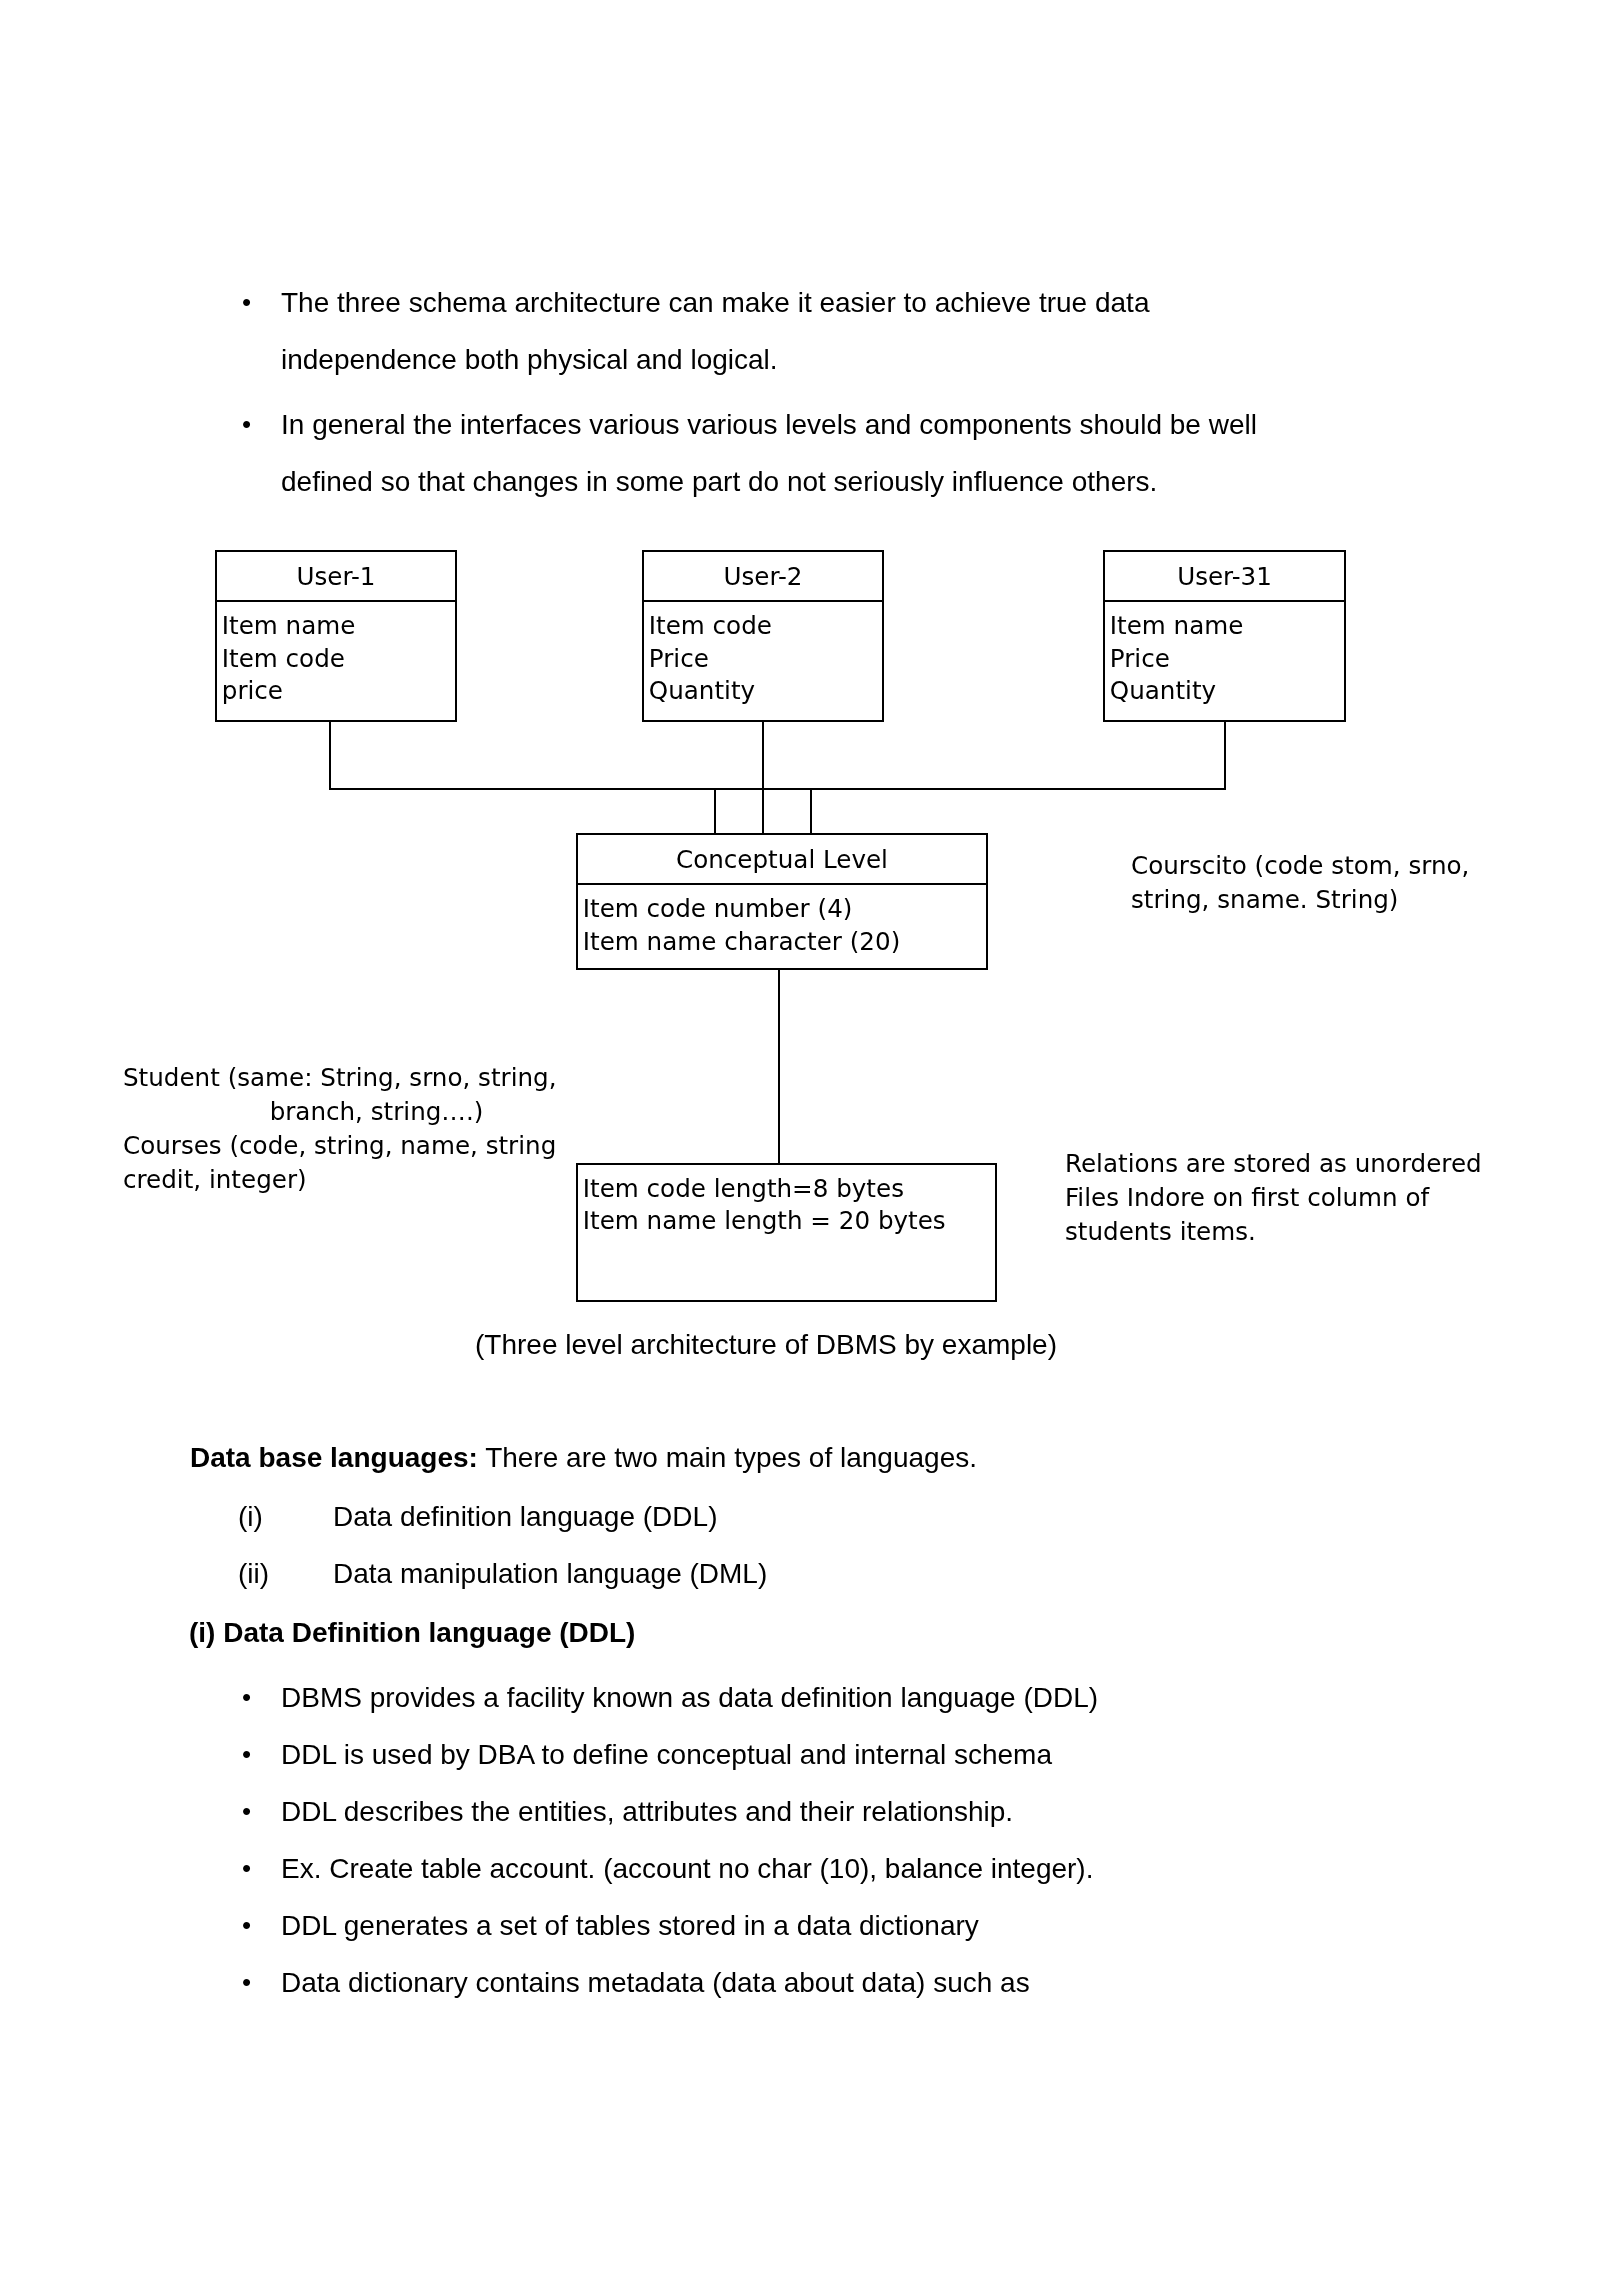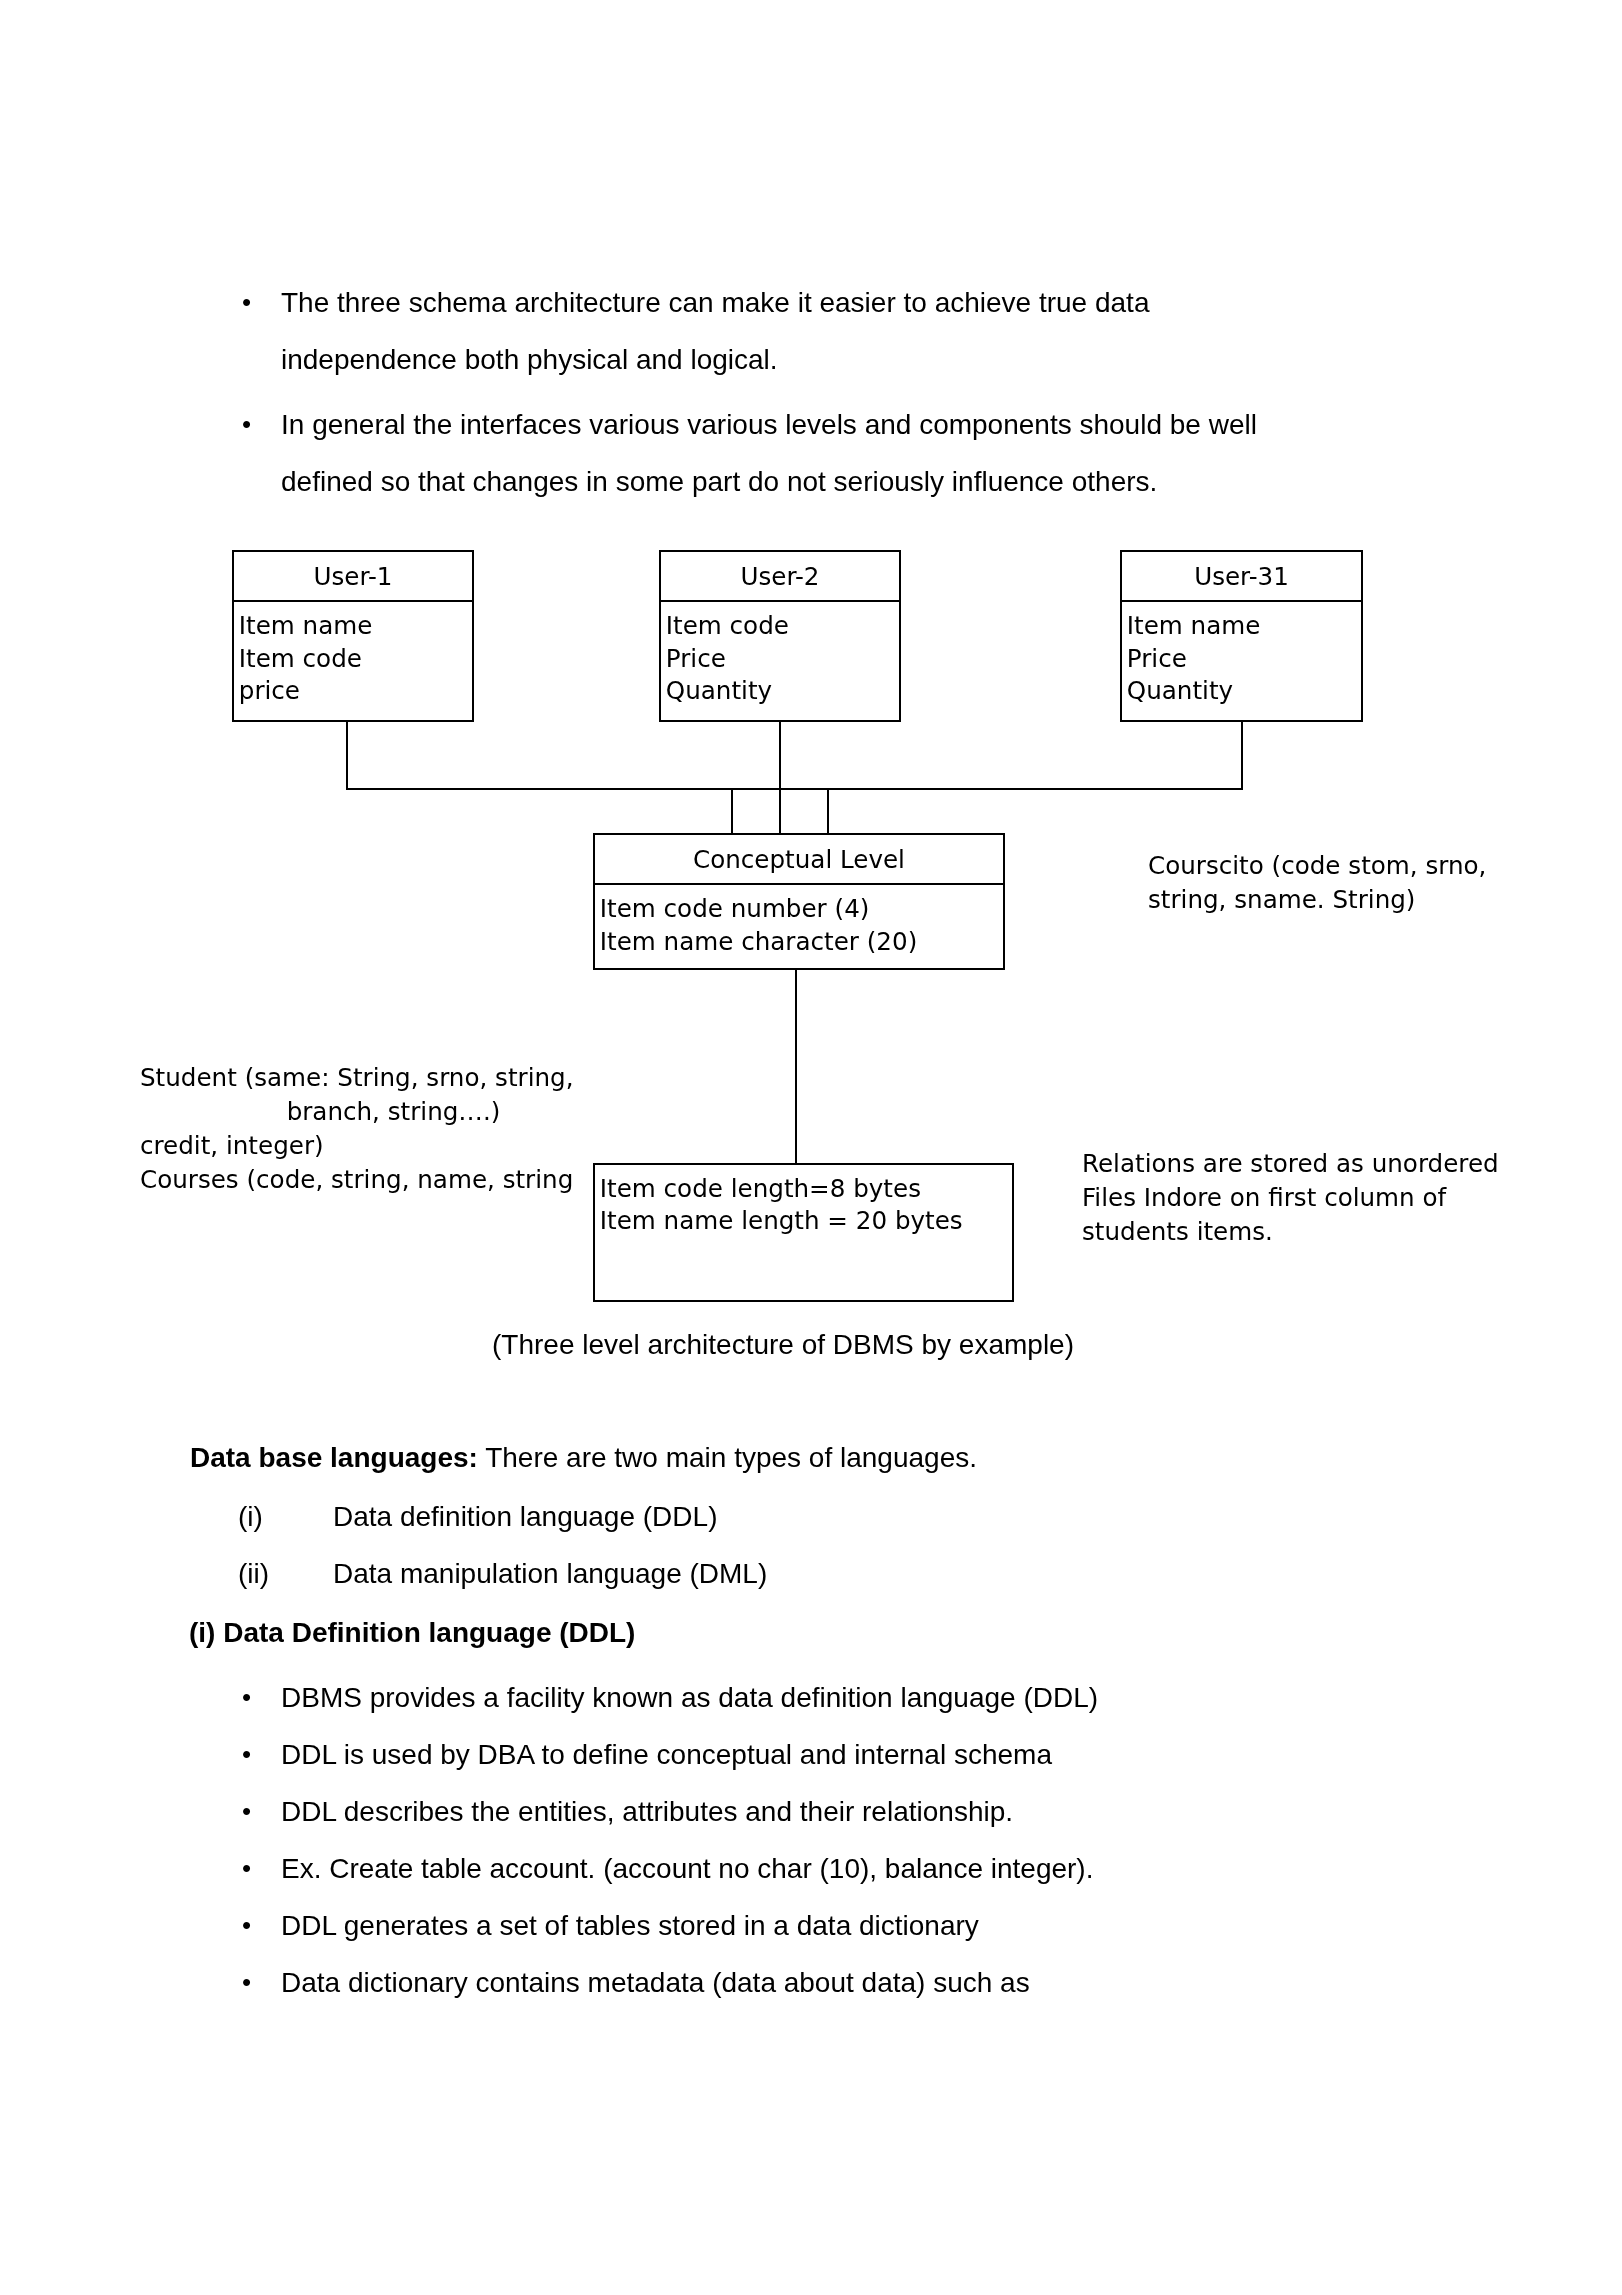--- a/index.html
+++ b/index.html
@@ -31,21 +31,21 @@
   .bullet-text {
     position:absolute;
     font-family:"Liberation Sans", sans-serif;
     font-size:28px;
     line-height:1;
     white-space:nowrap;
   }
   .abs { position:absolute; }
 
   
-  .diagram { position:absolute; left:17px; top:0; width:1316px; height:1394px; }
+  .diagram { position:absolute; left:0; top:0; width:1316px; height:1394px; }
   .node {
     position:absolute;
     border:2px solid #000;
     background:#fff;
     box-sizing:border-box;
     font-family:"DejaVu Sans", sans-serif;
   }
   .node-title {
     text-align:center;
     font-family:"DejaVu Sans", sans-serif;
@@ -177,22 +177,22 @@
     </div>
 
     <div class="annot" style="left:1131px; top:849px;">
       <div>Courscito (code stom, srno,</div>
       <div>string, sname. String)</div>
     </div>
 
     <div class="annot" style="left:123px; top:1061px; width:507px;">
       <div>Student (same: String, srno, string,</div>
       <div class="annot-center">branch, string….)</div>
+      <div>Courses (code, string, name, string</div>
       <div>credit, integer)</div>
-      <div>Courses (code, string, name, string</div>
     </div>
 
     <div class="annot" style="left:1065px; top:1147px;">
       <div>Relations are stored as unordered</div>
       <div>Files Indore on first column of</div>
       <div>students items.</div>
     </div>
 
     <div class="caption" style="left:475px; top:1331px;">(Three level architecture of DBMS by example)</div>
 

